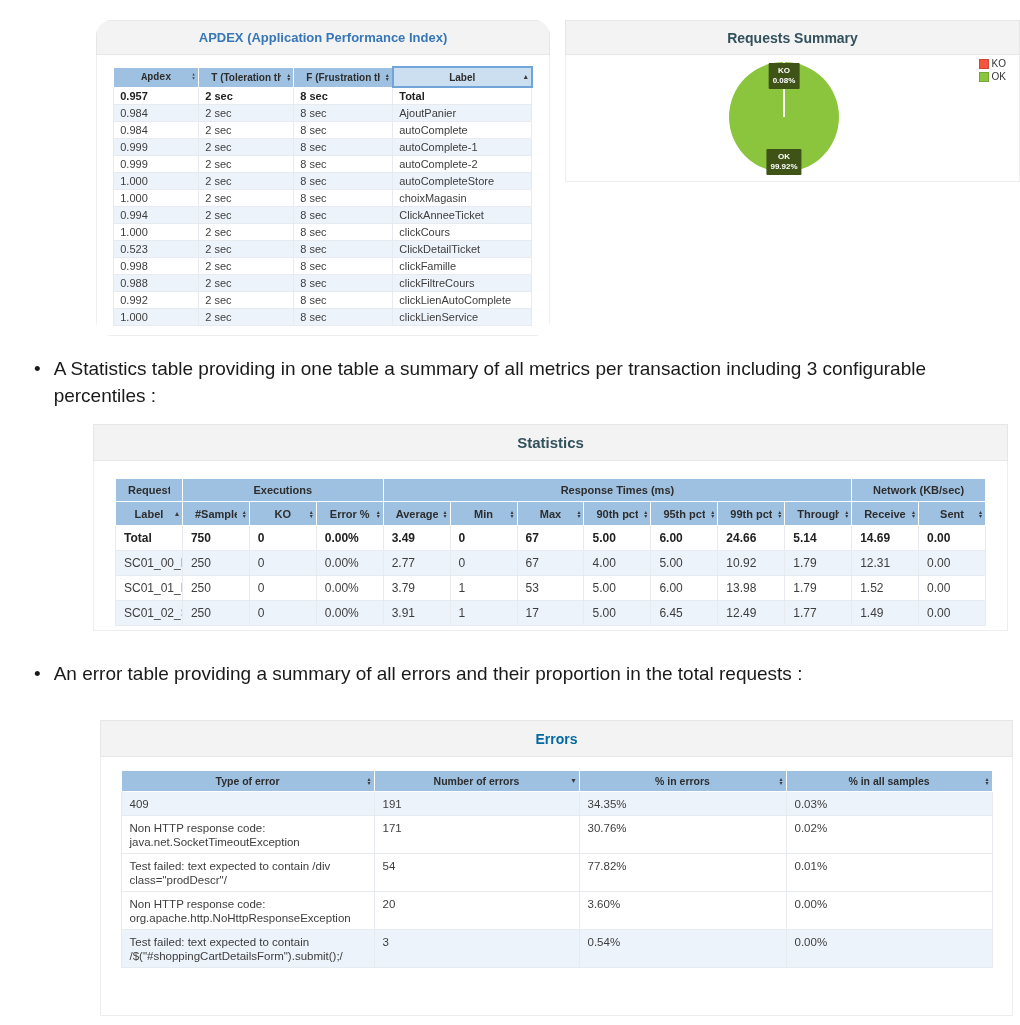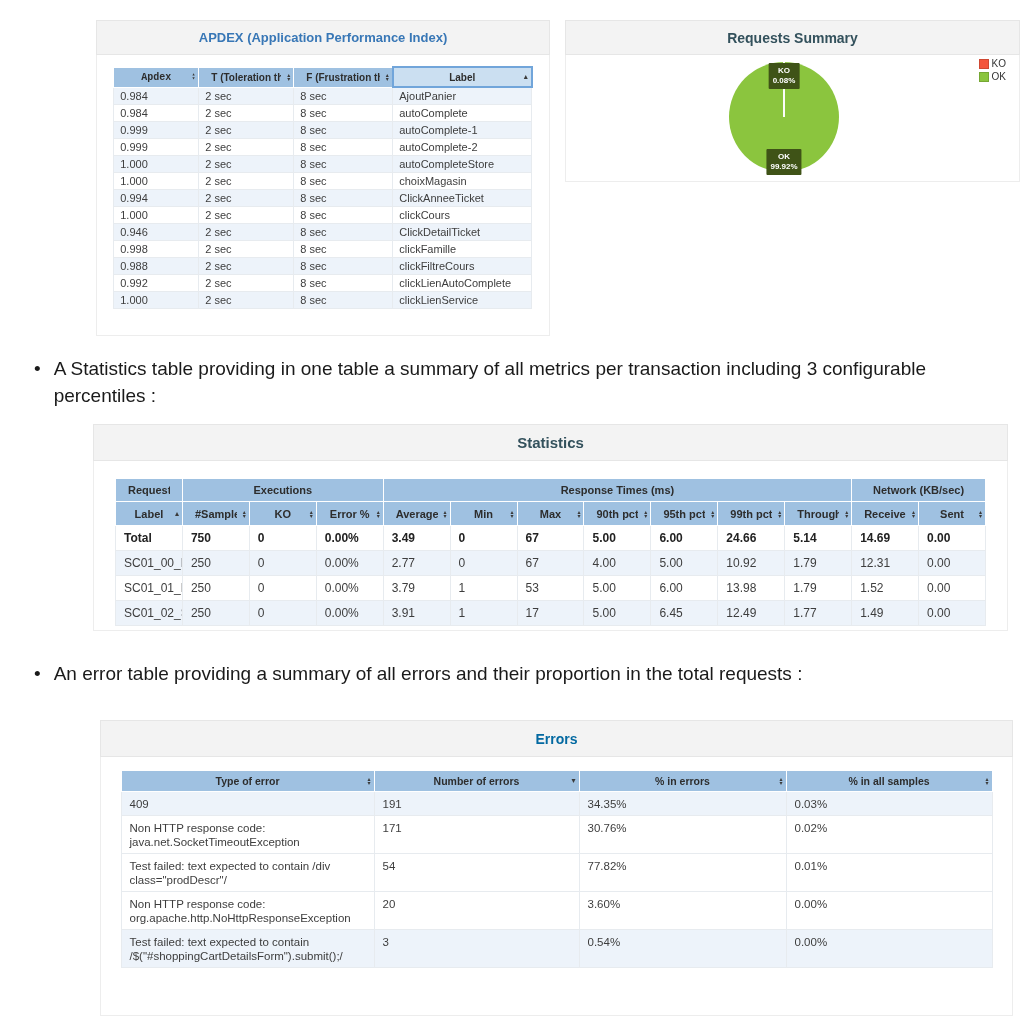--- a/index.html
+++ b/index.html
@@ -7,21 +7,21 @@
     font-family:"Liberation Sans","DejaVu Sans",sans-serif; color:#3d3d3d; }
   .page { position:relative; width:1020px; height:1025px; background:#fff; overflow:hidden; }
 
   
   .panel { position:absolute; background:#fff; }
   .panel-head { display:flex; align-items:center; justify-content:center;
     background:#f3f3f3; border:1px solid #e6e6e6; font-weight:bold; }
   .panel-body { position:relative; background:#fff;
     border:1px solid #ededed; border-top:none; }
 
-  .apdex-panel { left:96px; top:20px; width:454px; height:316px; overflow:hidden; }
+  .apdex-panel { left:96px; top:20px; width:454px; height:316px; overflow:hidden;border-radius:16px; }
   .apdex-panel .panel-head { height:35px; font-size:13px; color:#3877b6; }
   .apdex-panel .panel-body { height:281px; padding-top:11px; overflow:hidden; }
 
   .req-panel { left:565px; top:20px; width:455px; height:162px; }
   .req-panel .panel-head { height:35px; font-size:14px; color:#33515c; }
   .req-panel .panel-body { height:127px; }
 
   .stats-panel { left:93px; top:424px; width:915px; height:207px; }
   .stats-panel .panel-head { height:37px; font-size:15px; color:#33515c; }
   .stats-panel .panel-body { height:170px; padding-top:17px; overflow:hidden; }
@@ -109,20 +109,26 @@
                   <i>▾</i>
                 </span>
               </th>
               <th class=" th-sel" style="width: 139px;">
                 <span class="th-lab">Label</span>
                 <span class="sicon">▴</span>
               </th>
             </tr>
           </thead>
         <tbody id="apdex-body">
+            <tr class=" row-total">
+              <td>0.957</td>
+              <td>2 sec</td>
+              <td>8 sec</td>
+              <td>Total</td>
+            </tr>
             <tr class="stripe">
               <td>0.984</td>
               <td>2 sec</td>
               <td>8 sec</td>
               <td>AjoutPanier</td>
             </tr>
             <tr>
               <td>0.984</td>
               <td>2 sec</td>
               <td>8 sec</td>
@@ -158,21 +164,21 @@
               <td>8 sec</td>
               <td>ClickAnneeTicket</td>
             </tr>
             <tr>
               <td>1.000</td>
               <td>2 sec</td>
               <td>8 sec</td>
               <td>clickCours</td>
             </tr>
             <tr class="stripe">
-              <td>0.946</td>
+              <td>0.523</td>
               <td>2 sec</td>
               <td>8 sec</td>
               <td>ClickDetailTicket</td>
             </tr>
             <tr>
               <td>0.998</td>
               <td>2 sec</td>
               <td>8 sec</td>
               <td>clickFamille</td>
             </tr>

